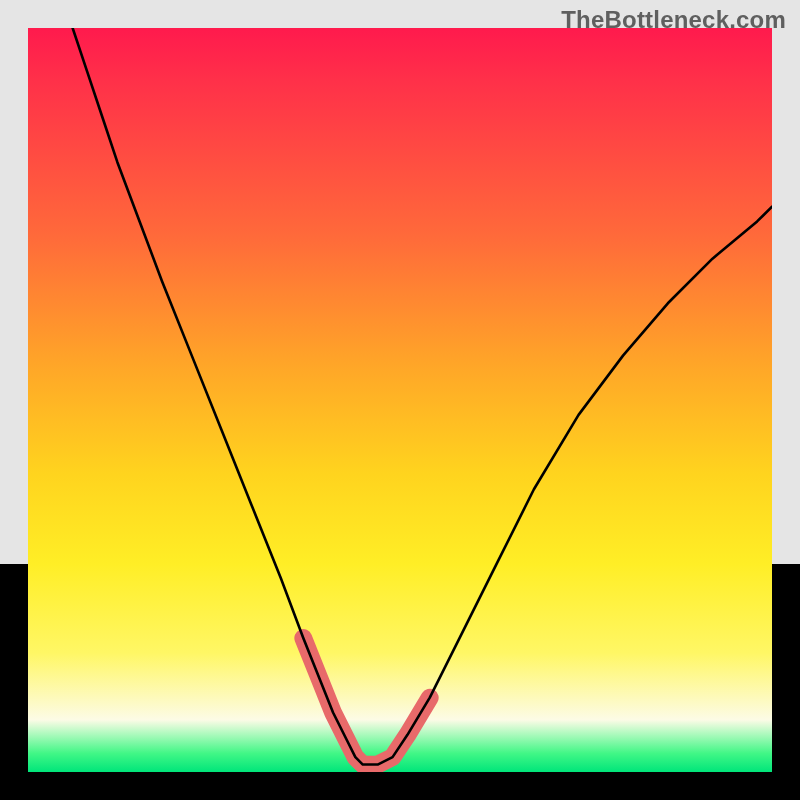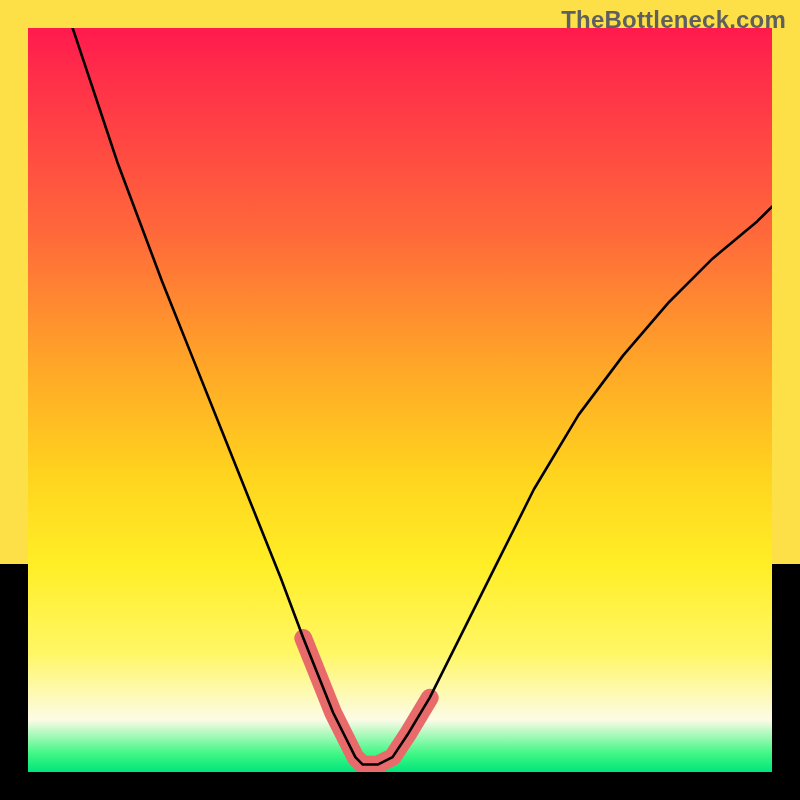--- a/index.html
+++ b/index.html
@@ -1,17 +1,17 @@
 <!DOCTYPE html>
 <html><head>
 <meta charset="utf-8">
 <style>
   * { margin: 0; padding: 0; box-sizing: border-box; }
   html, body { width: 800px; height: 800px; overflow: hidden; background: #000; }
-  .stage { position: relative; width: 800px; height: 564px; background: #fde047; }
+  .stage { position: relative; width: 800px; height: 564px; background: #e5e5e5; }
   .watermark {
     position: absolute;
     top: 6px;
     right: 14px;
     font-family: Arial, Helvetica, sans-serif;
     font-size: 24px;
     font-weight: 600;
     color: #5f5f5f;
     letter-spacing: 0.2px;
     z-index: 10;

